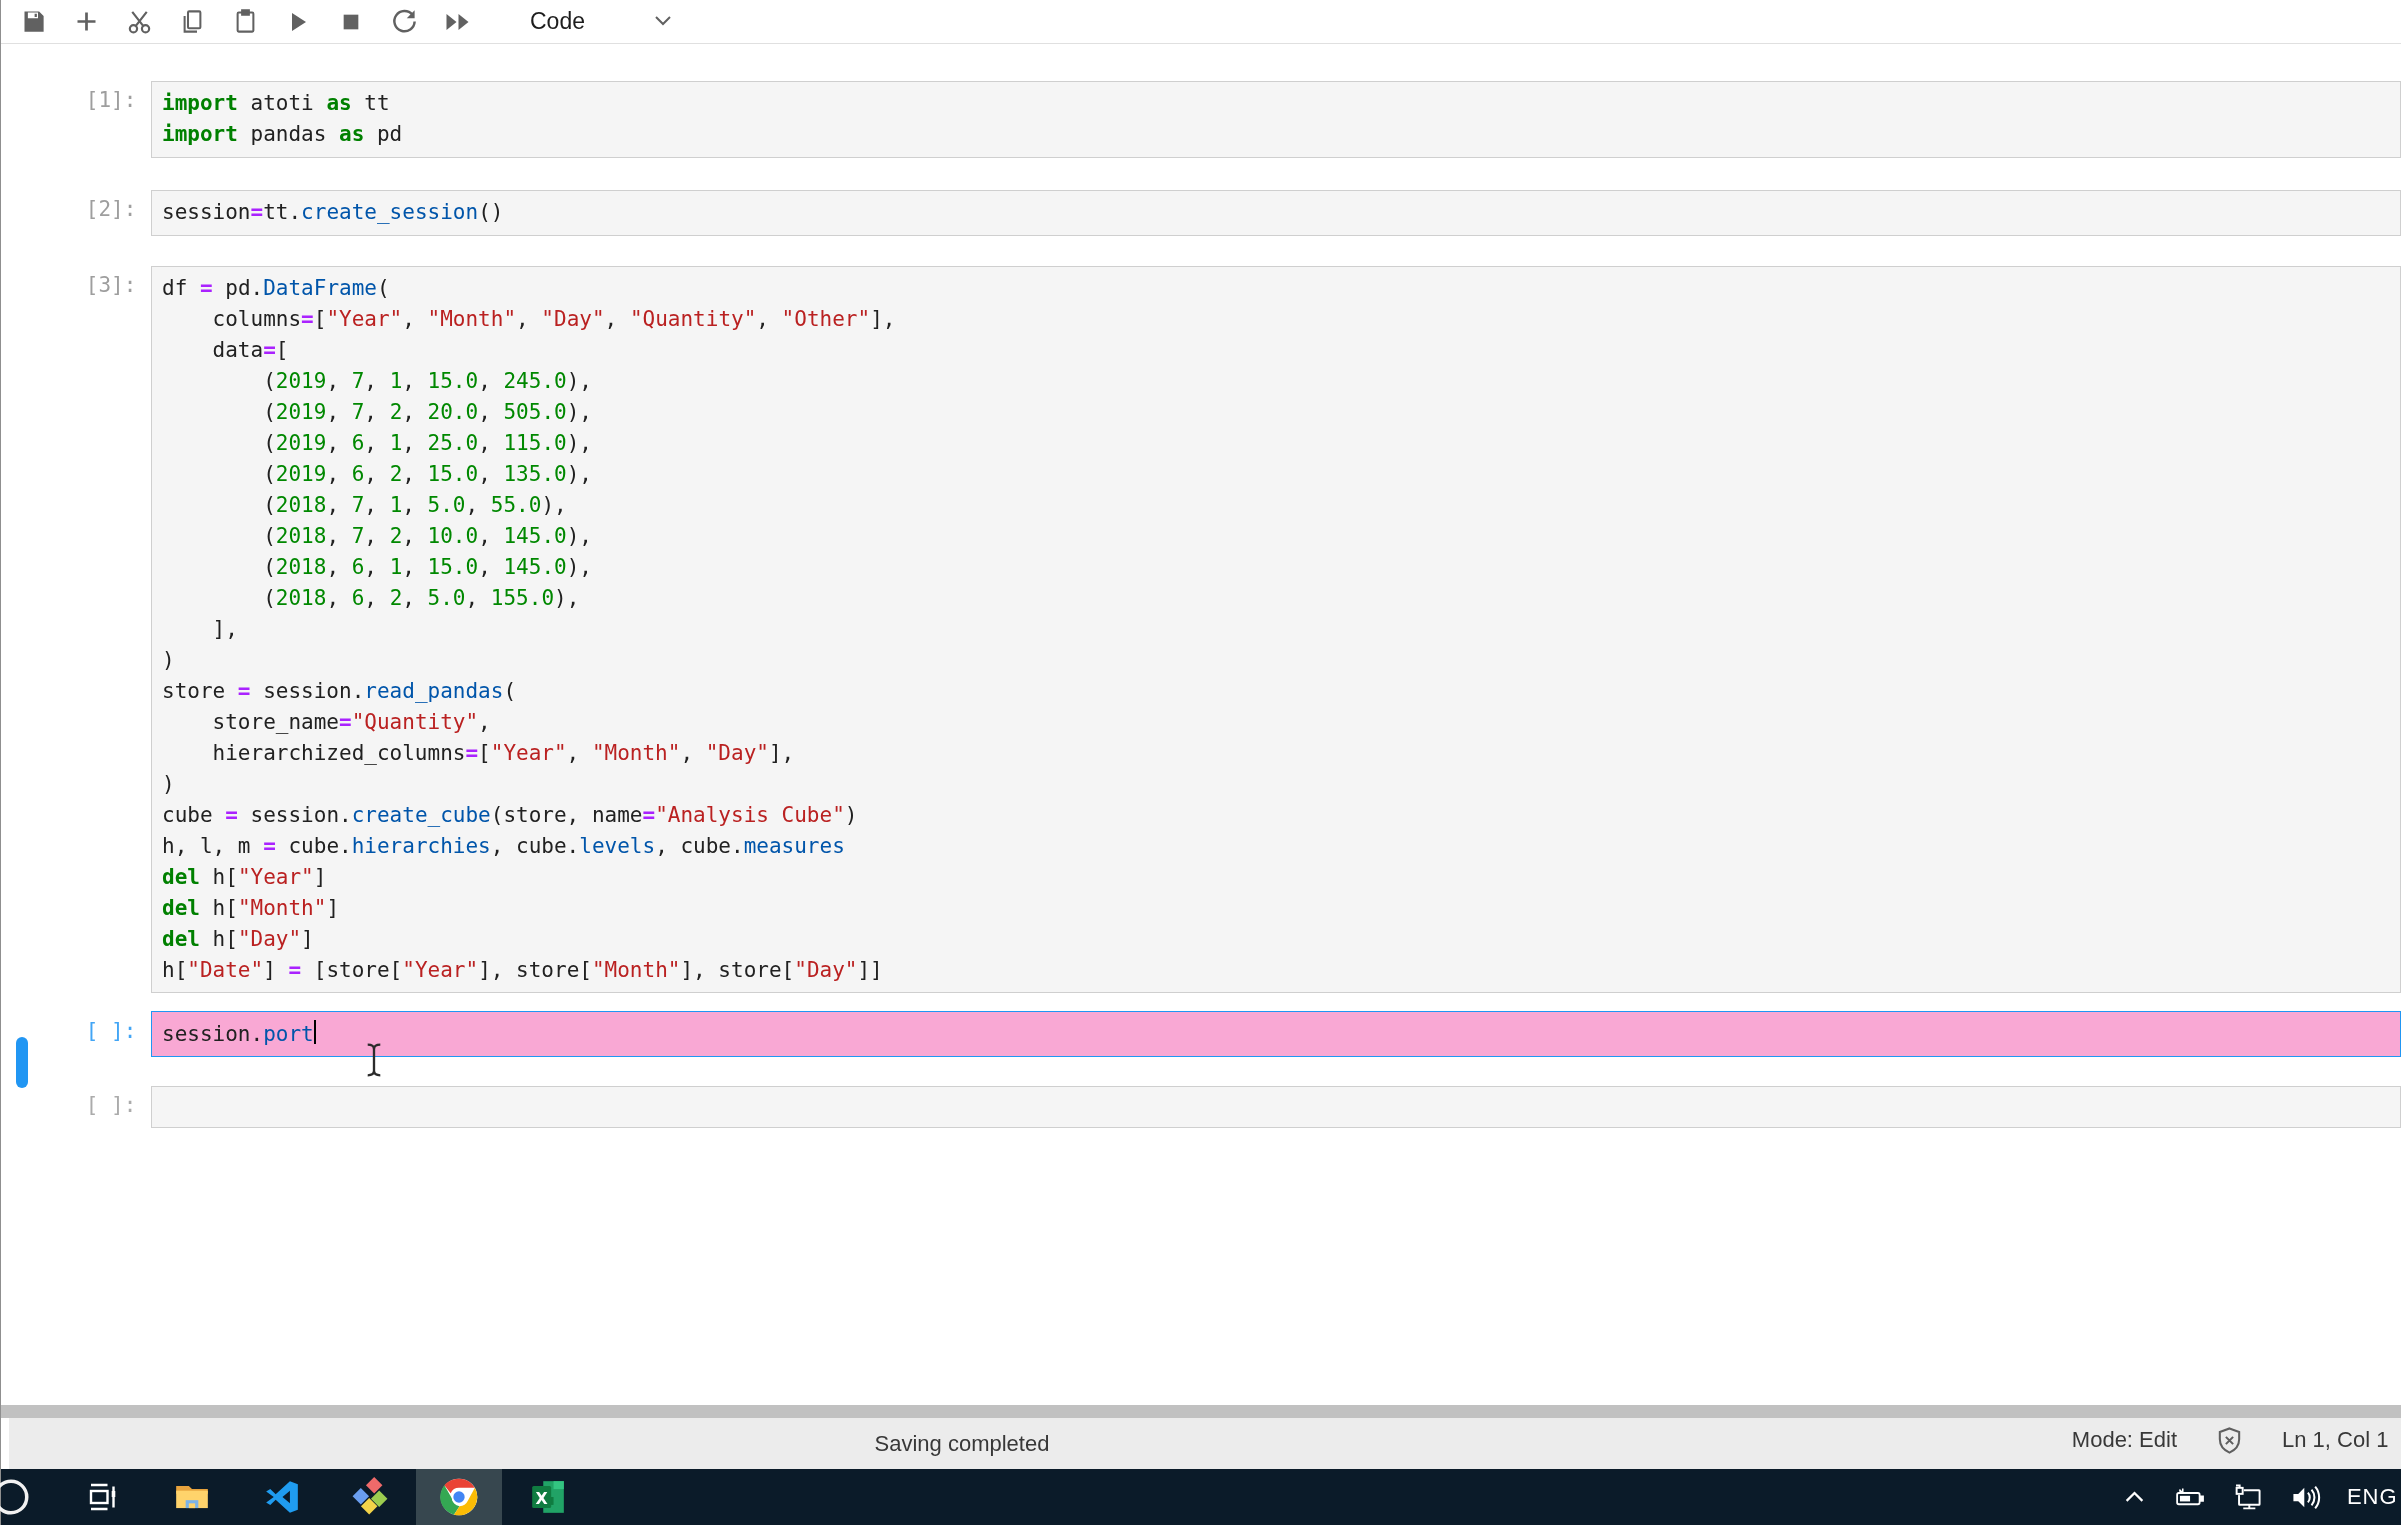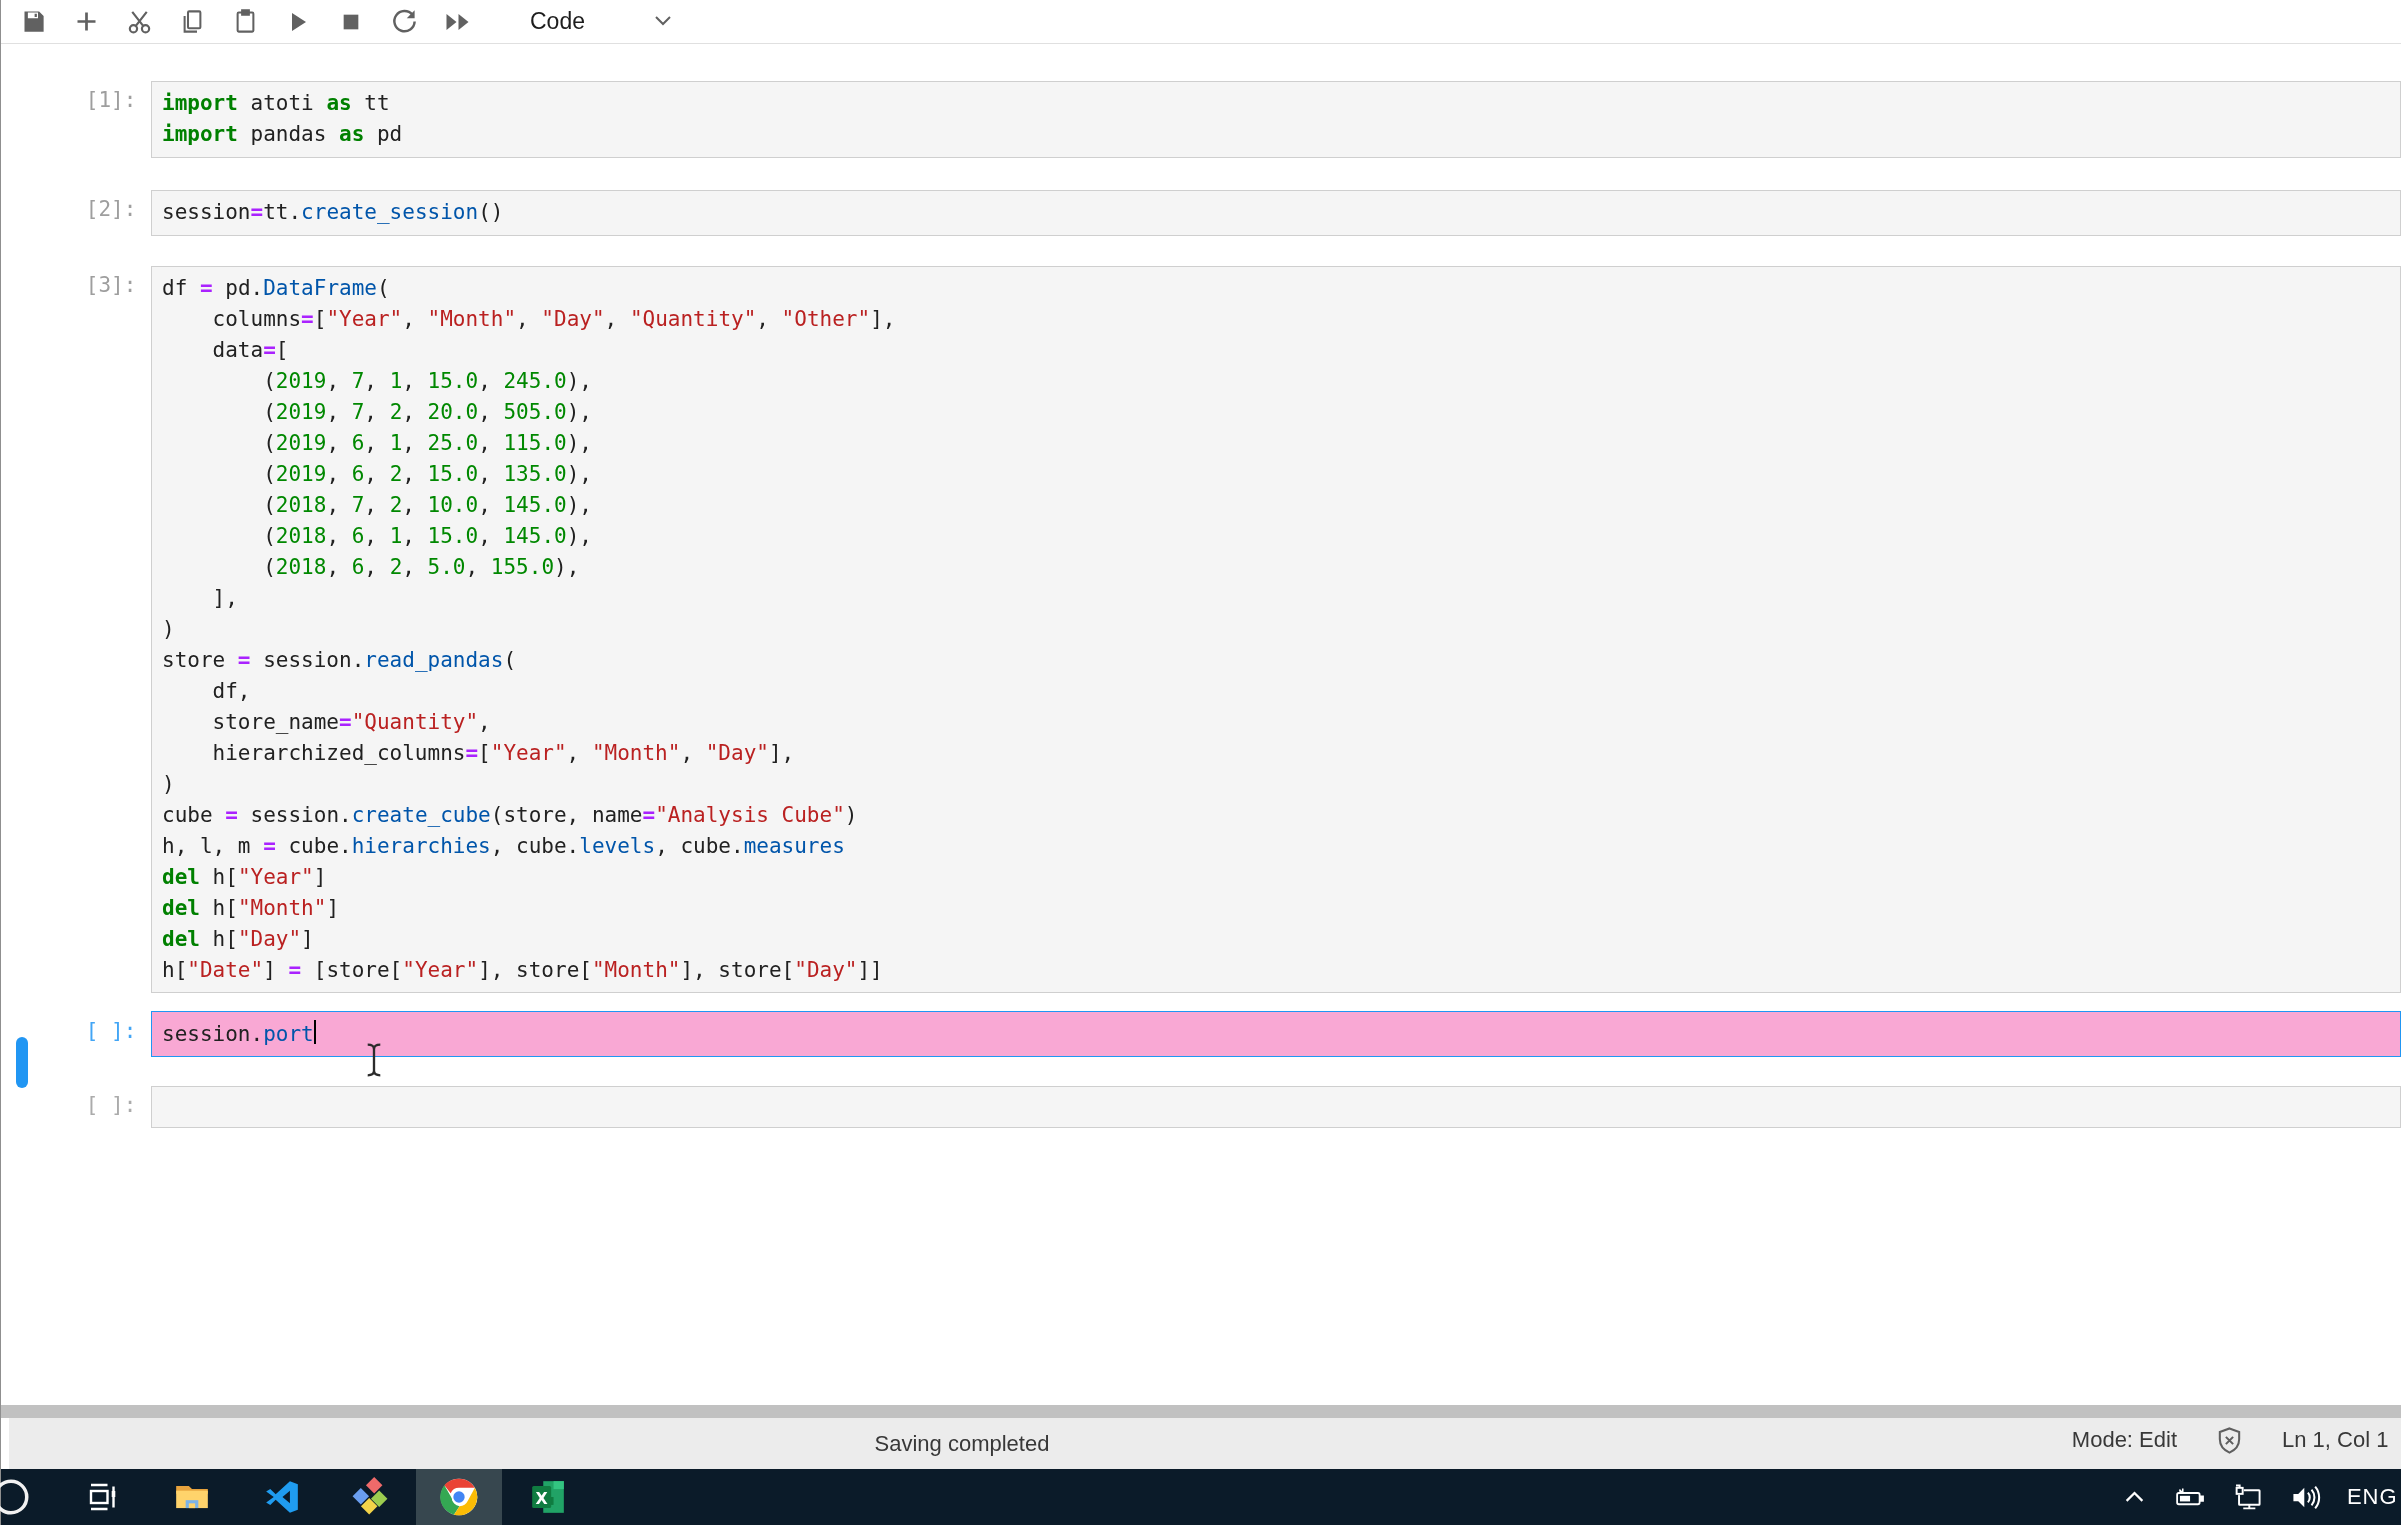--- a/index.html
+++ b/index.html
@@ -148,27 +148,27 @@
         <div class="cell">
           <div class="prompt">[3]:</div>
           <div class="editor">
             <div class="line"><span class="tk-pl">df </span><span class="tk-op">=</span><span class="tk-pl"> pd.</span><span class="tk-pr">DataFrame</span><span class="tk-pl">(</span></div>
             <div class="line"><span class="tk-pl">    columns</span><span class="tk-op">=</span><span class="tk-pl">[</span><span class="tk-st">"Year"</span><span class="tk-pl">, </span><span class="tk-st">"Month"</span><span class="tk-pl">, </span><span class="tk-st">"Day"</span><span class="tk-pl">, </span><span class="tk-st">"Quantity"</span><span class="tk-pl">, </span><span class="tk-st">"Other"</span><span class="tk-pl">],</span></div>
             <div class="line"><span class="tk-pl">    data</span><span class="tk-op">=</span><span class="tk-pl">[</span></div>
             <div class="line"><span class="tk-pl">        (</span><span class="tk-nu">2019</span><span class="tk-pl">, </span><span class="tk-nu">7</span><span class="tk-pl">, </span><span class="tk-nu">1</span><span class="tk-pl">, </span><span class="tk-nu">15.0</span><span class="tk-pl">, </span><span class="tk-nu">245.0</span><span class="tk-pl">),</span></div>
             <div class="line"><span class="tk-pl">        (</span><span class="tk-nu">2019</span><span class="tk-pl">, </span><span class="tk-nu">7</span><span class="tk-pl">, </span><span class="tk-nu">2</span><span class="tk-pl">, </span><span class="tk-nu">20.0</span><span class="tk-pl">, </span><span class="tk-nu">505.0</span><span class="tk-pl">),</span></div>
             <div class="line"><span class="tk-pl">        (</span><span class="tk-nu">2019</span><span class="tk-pl">, </span><span class="tk-nu">6</span><span class="tk-pl">, </span><span class="tk-nu">1</span><span class="tk-pl">, </span><span class="tk-nu">25.0</span><span class="tk-pl">, </span><span class="tk-nu">115.0</span><span class="tk-pl">),</span></div>
             <div class="line"><span class="tk-pl">        (</span><span class="tk-nu">2019</span><span class="tk-pl">, </span><span class="tk-nu">6</span><span class="tk-pl">, </span><span class="tk-nu">2</span><span class="tk-pl">, </span><span class="tk-nu">15.0</span><span class="tk-pl">, </span><span class="tk-nu">135.0</span><span class="tk-pl">),</span></div>
+            <div class="line"><span class="tk-pl">        (</span><span class="tk-nu">2018</span><span class="tk-pl">, </span><span class="tk-nu">7</span><span class="tk-pl">, </span><span class="tk-nu">1</span><span class="tk-pl">, </span><span class="tk-nu">5.0</span><span class="tk-pl">, </span><span class="tk-nu">55.0</span><span class="tk-pl">),</span></div>
             <div class="line"><span class="tk-pl">        (</span><span class="tk-nu">2018</span><span class="tk-pl">, </span><span class="tk-nu">7</span><span class="tk-pl">, </span><span class="tk-nu">2</span><span class="tk-pl">, </span><span class="tk-nu">10.0</span><span class="tk-pl">, </span><span class="tk-nu">145.0</span><span class="tk-pl">),</span></div>
             <div class="line"><span class="tk-pl">        (</span><span class="tk-nu">2018</span><span class="tk-pl">, </span><span class="tk-nu">6</span><span class="tk-pl">, </span><span class="tk-nu">1</span><span class="tk-pl">, </span><span class="tk-nu">15.0</span><span class="tk-pl">, </span><span class="tk-nu">145.0</span><span class="tk-pl">),</span></div>
             <div class="line"><span class="tk-pl">        (</span><span class="tk-nu">2018</span><span class="tk-pl">, </span><span class="tk-nu">6</span><span class="tk-pl">, </span><span class="tk-nu">2</span><span class="tk-pl">, </span><span class="tk-nu">5.0</span><span class="tk-pl">, </span><span class="tk-nu">155.0</span><span class="tk-pl">),</span></div>
             <div class="line"><span class="tk-pl">    ],</span></div>
             <div class="line"><span class="tk-pl">)</span></div>
             <div class="line"><span class="tk-pl">store </span><span class="tk-op">=</span><span class="tk-pl"> session.</span><span class="tk-pr">read_pandas</span><span class="tk-pl">(</span></div>
-            <div class="line"><span class="tk-pl">    df,</span></div>
             <div class="line"><span class="tk-pl">    store_name</span><span class="tk-op">=</span><span class="tk-st">"Quantity"</span><span class="tk-pl">,</span></div>
             <div class="line"><span class="tk-pl">    hierarchized_columns</span><span class="tk-op">=</span><span class="tk-pl">[</span><span class="tk-st">"Year"</span><span class="tk-pl">, </span><span class="tk-st">"Month"</span><span class="tk-pl">, </span><span class="tk-st">"Day"</span><span class="tk-pl">],</span></div>
             <div class="line"><span class="tk-pl">)</span></div>
             <div class="line"><span class="tk-pl">cube </span><span class="tk-op">=</span><span class="tk-pl"> session.</span><span class="tk-pr">create_cube</span><span class="tk-pl">(store, name</span><span class="tk-op">=</span><span class="tk-st">"Analysis Cube"</span><span class="tk-pl">)</span></div>
             <div class="line"><span class="tk-pl">h, l, m </span><span class="tk-op">=</span><span class="tk-pl"> cube.</span><span class="tk-pr">hierarchies</span><span class="tk-pl">, cube.</span><span class="tk-pr">levels</span><span class="tk-pl">, cube.</span><span class="tk-pr">measures</span></div>
             <div class="line"><span class="tk-kw">del</span><span class="tk-pl"> h[</span><span class="tk-st">"Year"</span><span class="tk-pl">]</span></div>
             <div class="line"><span class="tk-kw">del</span><span class="tk-pl"> h[</span><span class="tk-st">"Month"</span><span class="tk-pl">]</span></div>
             <div class="line"><span class="tk-kw">del</span><span class="tk-pl"> h[</span><span class="tk-st">"Day"</span><span class="tk-pl">]</span></div>
             <div class="line"><span class="tk-pl">h[</span><span class="tk-st">"Date"</span><span class="tk-pl">] </span><span class="tk-op">=</span><span class="tk-pl"> [store[</span><span class="tk-st">"Year"</span><span class="tk-pl">], store[</span><span class="tk-st">"Month"</span><span class="tk-pl">], store[</span><span class="tk-st">"Day"</span><span class="tk-pl">]]</span></div>
           </div>

